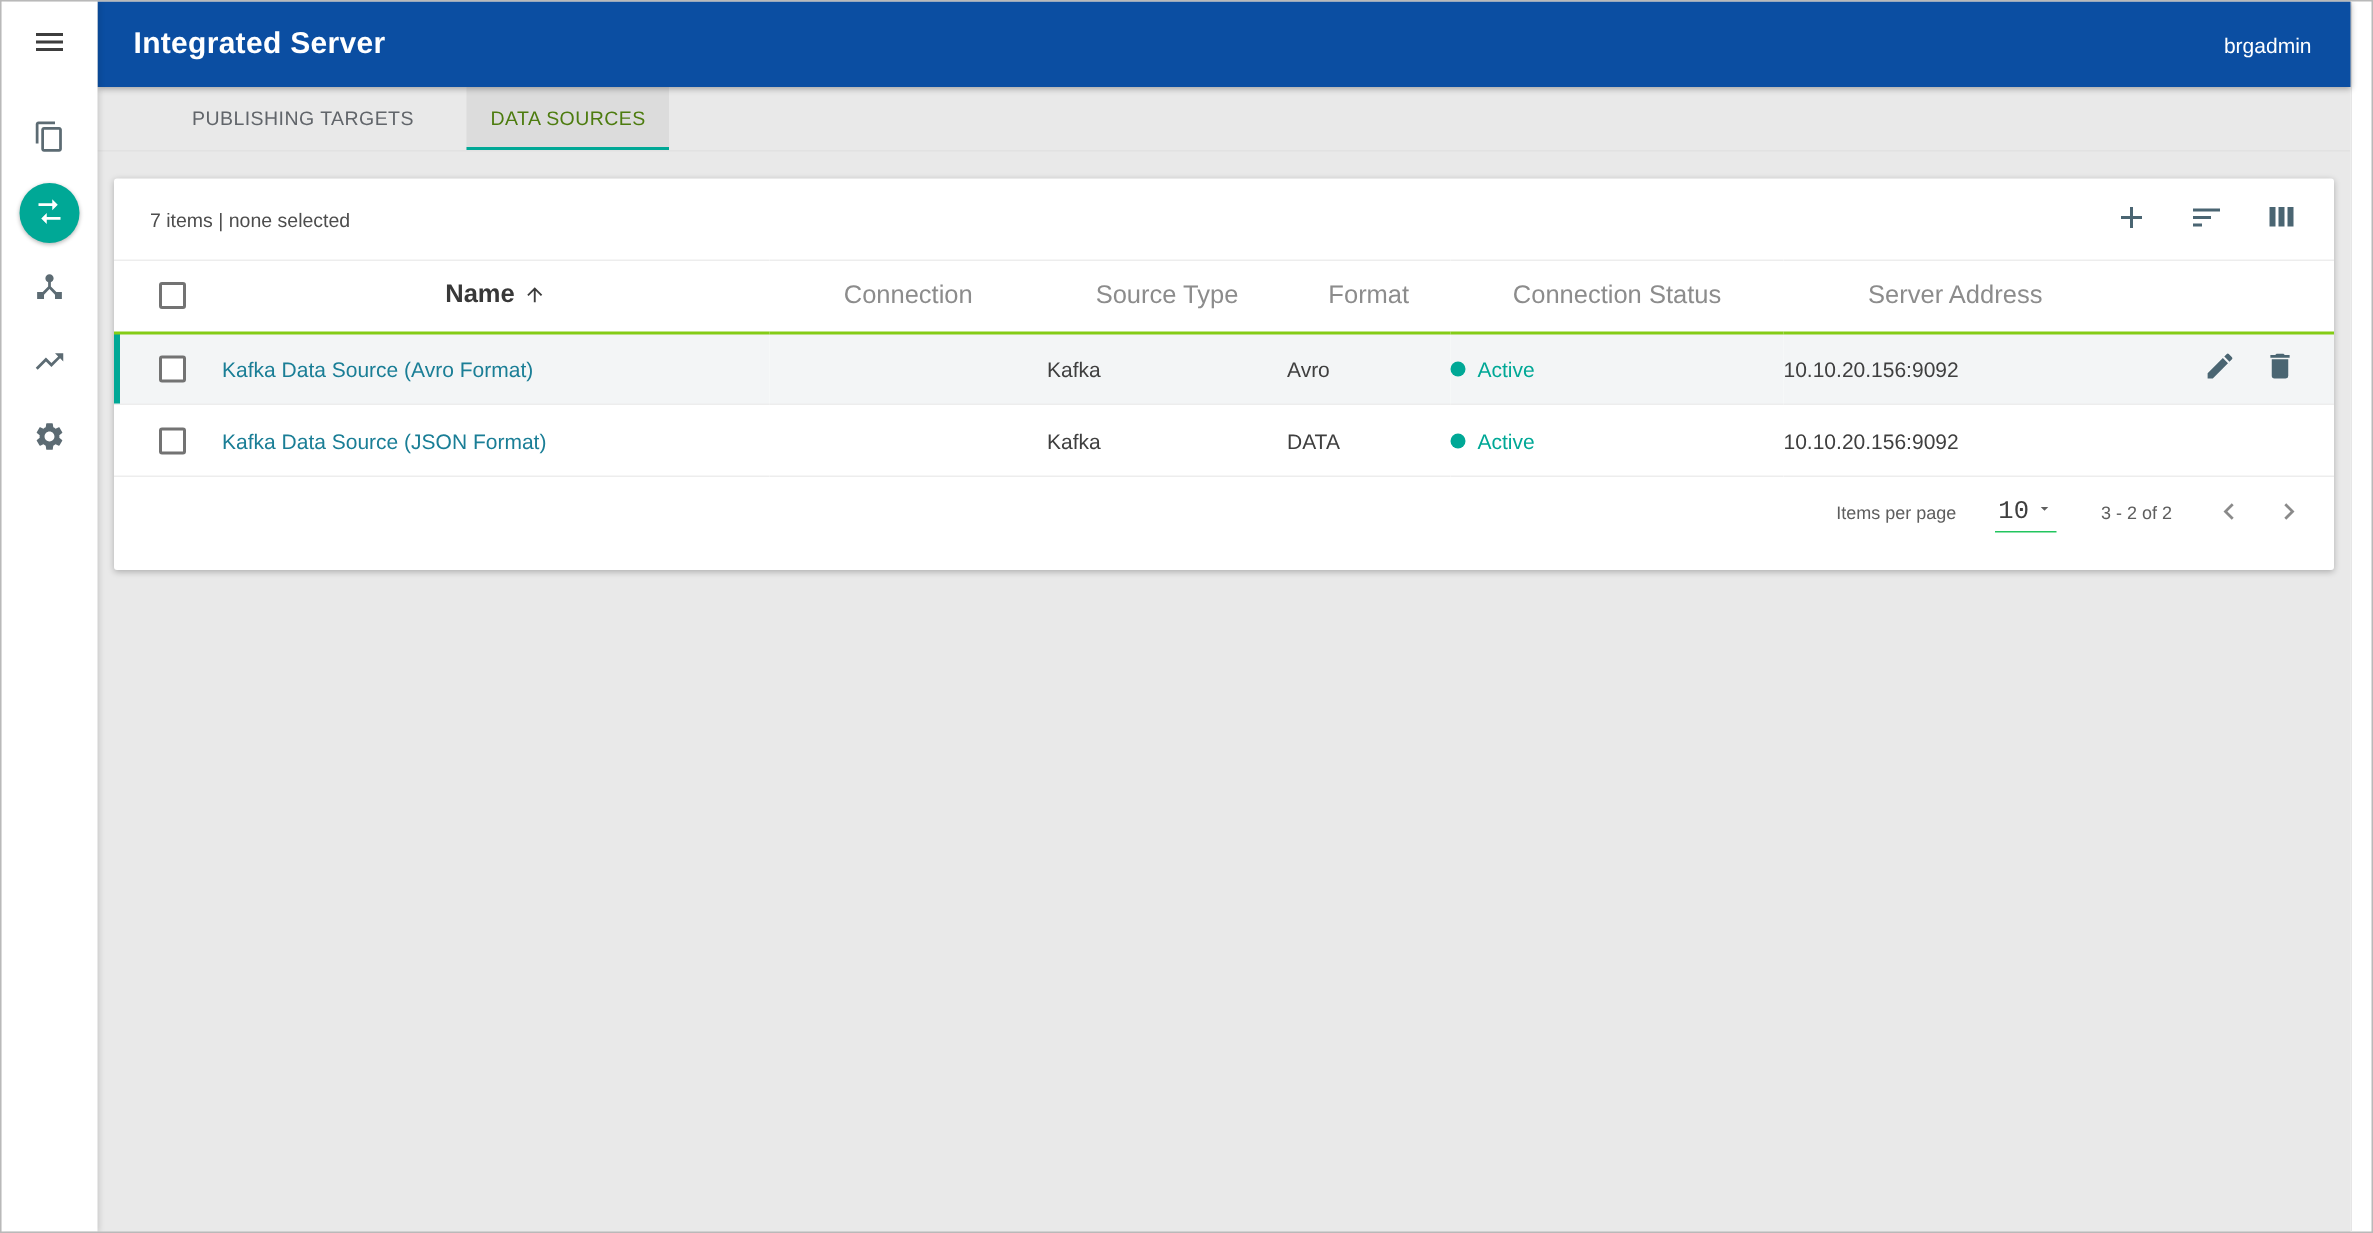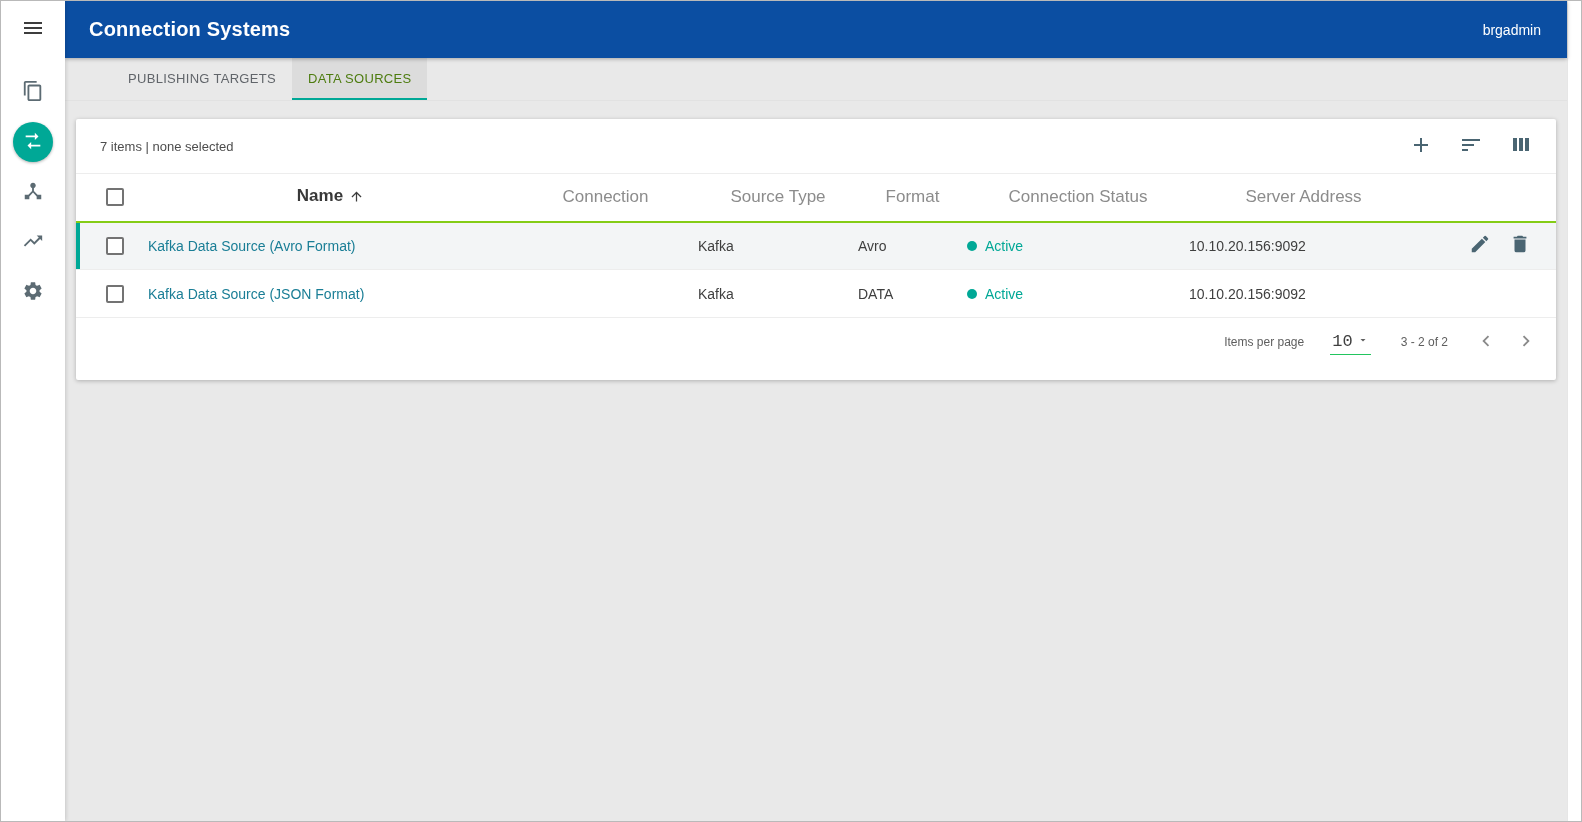--- a/index.html
+++ b/index.html
@@ -50,20 +50,21 @@
   }
   .appbar-title { font-size: 20px; font-weight: bold; letter-spacing: 0.2px; }
   .appbar-user { font-size: 14px; cursor: pointer; }
 
   .tabbar {
     height: 43px; flex: none;
     background: #e9e9e9;
     display: flex; align-items: stretch;
     padding-left: 47px;
     border-bottom: 1px solid #e2e2e2;
+    gap: 19px;
   }
   .tab {
     display: flex; align-items: center;
     padding: 0 16px;
     font-size: 13px; letter-spacing: 0.3px;
     color: #61656a;
     background: transparent; border: none; cursor: pointer;
     border-bottom: 2px solid transparent;
   }
   .tab.active {
@@ -203,21 +204,21 @@
               <path d="M19.14 12.94c.04-.3.06-.61.06-.94 0-.32-.02-.64-.07-.94l2.03-1.58c.18-.14.23-.41.12-.61l-1.92-3.32c-.12-.22-.37-.29-.59-.22l-2.39.96c-.5-.38-1.03-.7-1.62-.94l-.36-2.54c-.04-.24-.24-.41-.48-.41h-3.84c-.24 0-.43.17-.47.41l-.36 2.54c-.59.24-1.13.57-1.62.94l-2.39-.96c-.22-.08-.47 0-.59.22L2.74 8.87c-.12.21-.08.47.12.61l2.03 1.58c-.05.3-.09.63-.09.94s.02.64.07.94l-2.03 1.58c-.18.14-.23.41-.12.61l1.92 3.32c.12.22.37.29.59.22l2.39-.96c.5.38 1.03.7 1.62.94l.36 2.54c.05.24.24.41.48.41h3.84c.24 0 .44-.17.47-.41l.36-2.54c.59-.24 1.13-.56 1.62-.94l2.39.96c.22.08.47 0 .59-.22l1.92-3.32c.12-.22.07-.47-.12-.61l-2.01-1.58zM12 15.6c-1.98 0-3.6-1.62-3.6-3.6s1.62-3.6 3.6-3.6 3.6 1.62 3.6 3.6-1.62 3.6-3.6 3.6z"></path>
             </svg>
         </span>
       </button>
     </nav>
   </aside>
 
   <div class="main">
 
     <header class="appbar">
-      <span class="appbar-title">Connection Systems</span>
+      <span class="appbar-title">Integrated Server</span>
       <span class="appbar-user">brgadmin</span>
     </header>
 
     <div class="tabbar">
       <button class="tab">
         <span>PUBLISHING TARGETS</span>
       </button>
       <button class="tab active">
         <span>DATA SOURCES</span>
       </button>

